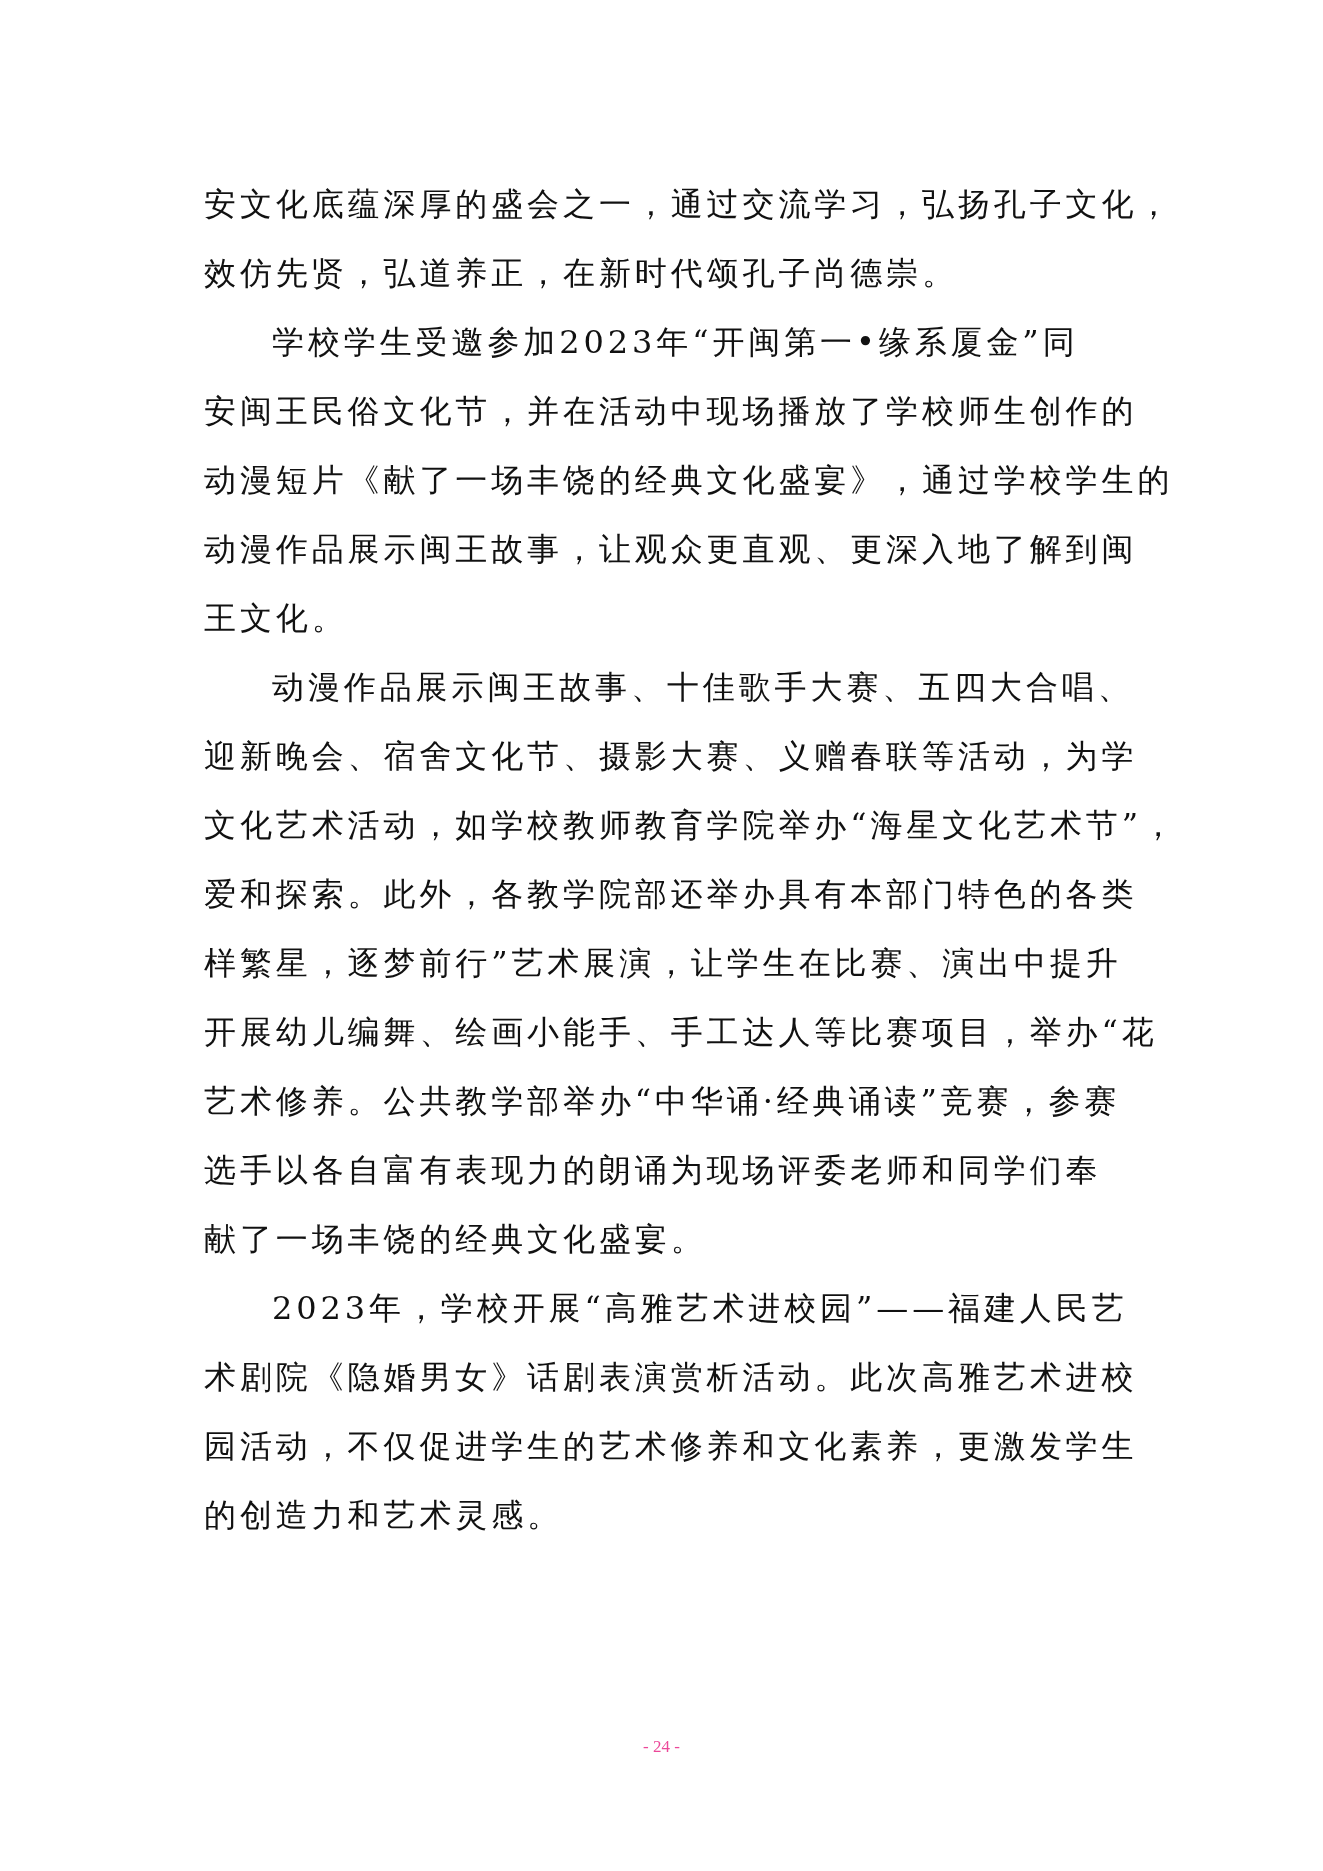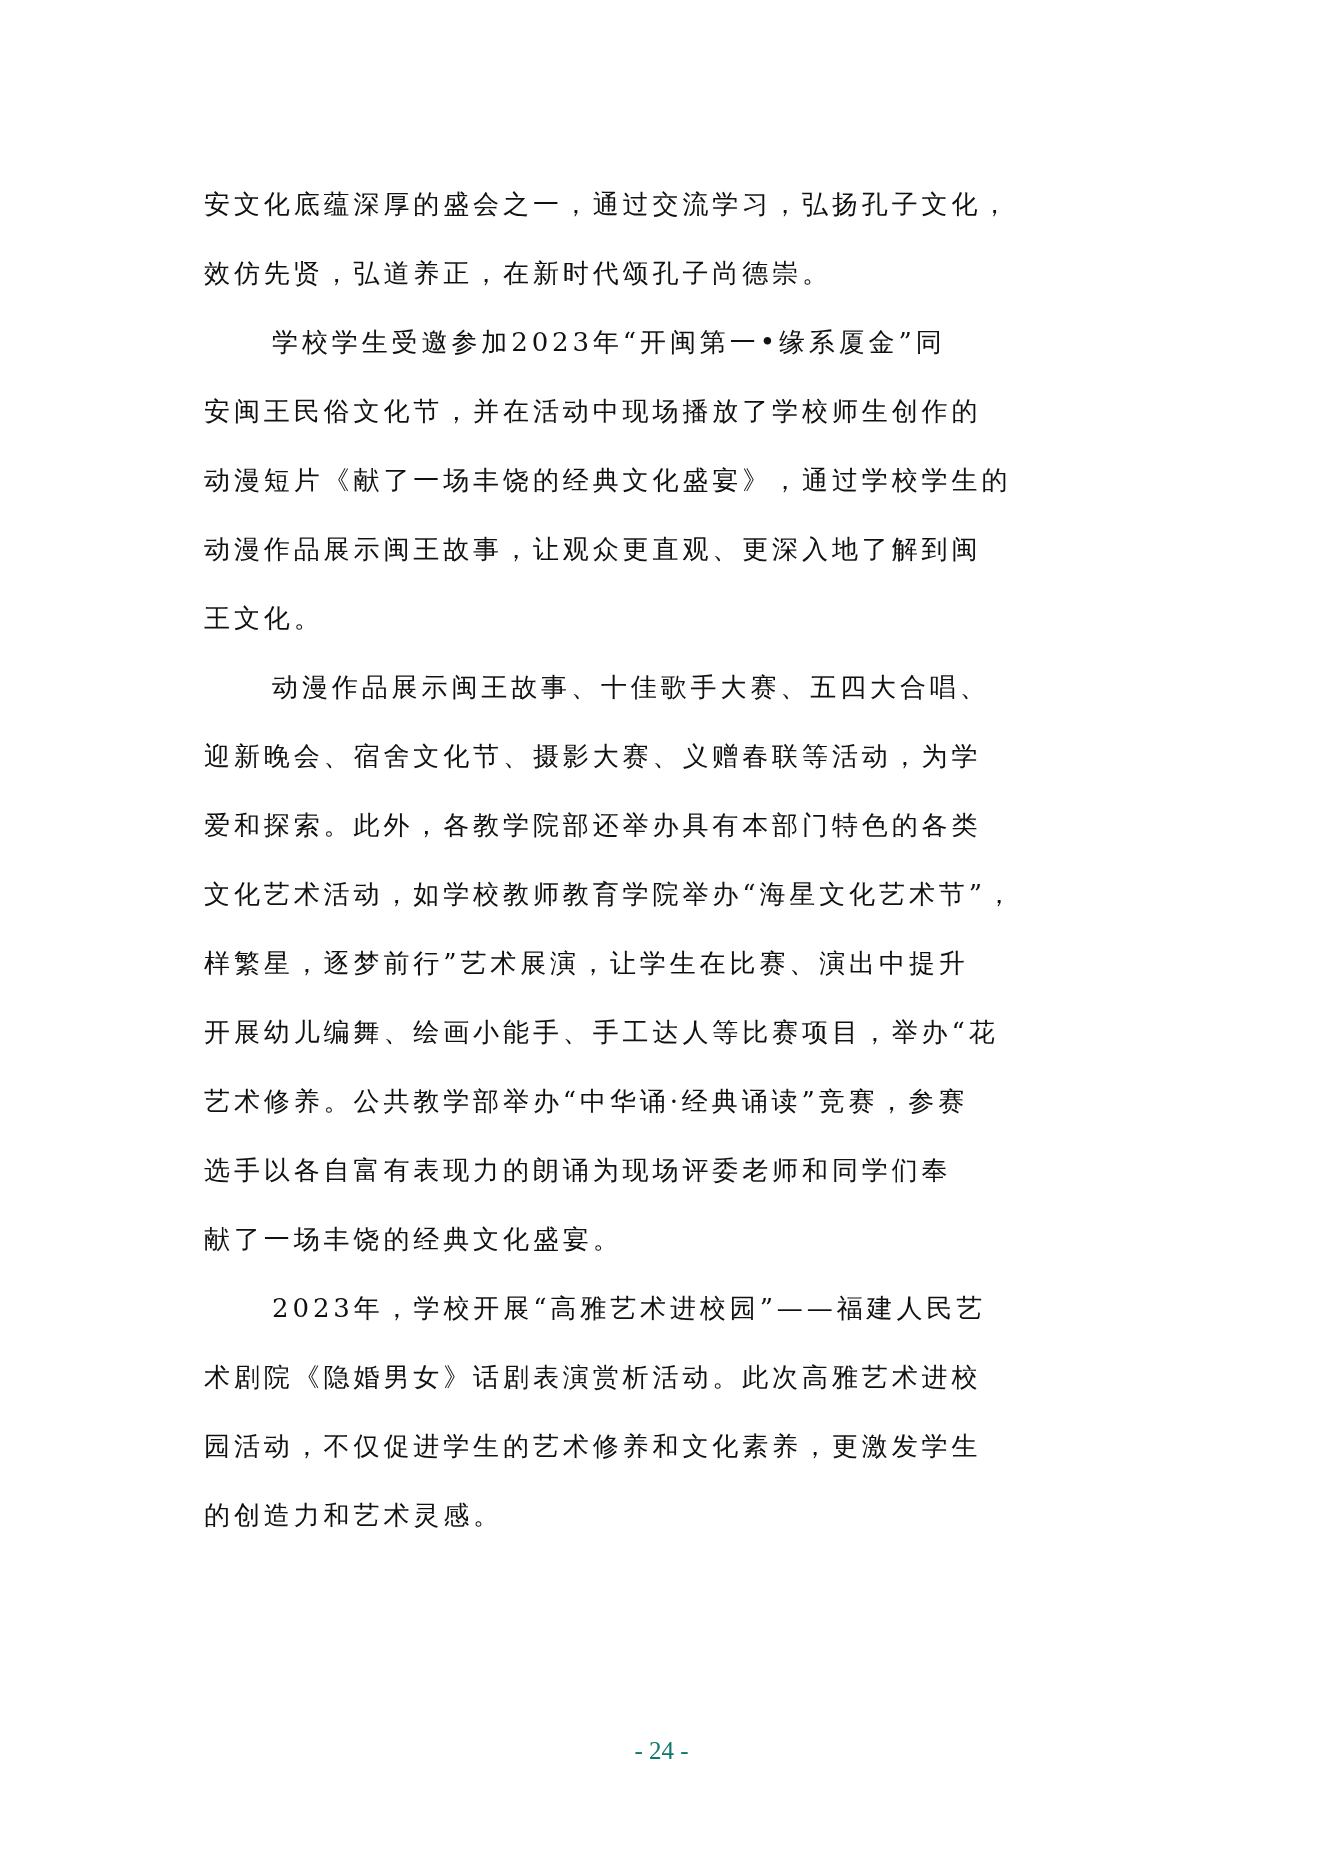--- a/index.html
+++ b/index.html
@@ -24,54 +24,54 @@
     }
     .body-text {
       position: absolute;
       left: 204px;
       top: 170px;
       width: 925px;
     }
     .line {
       height: 69px;
       line-height: 69px;
-      font-size: 26px;
+      font-size: 32px;
       letter-spacing: 3.9px;
       white-space: nowrap;
     }
     .indent {
       padding-left: 68px;
     }
     .page-number {
       position: absolute;
       left: 0;
       width: 1323px;
       top: 1737px;
       text-align: center;
       font-family: "Liberation Serif", "DejaVu Serif", serif;
-      font-size: 25px;
-      color: #0f766e;
+      font-size: 17px;
+      color: #ec4899;
     }
   </style>
 </head>
 <body>
 
 <div class="page">
   <div class="body-text">
     <div class="line">安文化底蕴深厚的盛会之一，通过交流学习，弘扬孔子文化，</div>
     <div class="line">效仿先贤，弘道养正，在新时代颂孔子尚德崇。</div>
     <div class="line indent">学校学生受邀参加2023年“开闽第一•缘系厦金”同</div>
     <div class="line">安闽王民俗文化节，并在活动中现场播放了学校师生创作的</div>
     <div class="line">动漫短片《献了一场丰饶的经典文化盛宴》，通过学校学生的</div>
     <div class="line">动漫作品展示闽王故事，让观众更直观、更深入地了解到闽</div>
     <div class="line">王文化。</div>
     <div class="line indent">动漫作品展示闽王故事、十佳歌手大赛、五四大合唱、</div>
     <div class="line">迎新晚会、宿舍文化节、摄影大赛、义赠春联等活动，为学</div>
+    <div class="line">文化艺术活动，如学校教师教育学院举办“海星文化艺术节”，</div>
     <div class="line">爱和探索。此外，各教学院部还举办具有本部门特色的各类</div>
-    <div class="line">文化艺术活动，如学校教师教育学院举办“海星文化艺术节”，</div>
     <div class="line">样繁星，逐梦前行”艺术展演，让学生在比赛、演出中提升</div>
     <div class="line">开展幼儿编舞、绘画小能手、手工达人等比赛项目，举办“花</div>
     <div class="line">艺术修养。公共教学部举办“中华诵·经典诵读”竞赛，参赛</div>
     <div class="line">选手以各自富有表现力的朗诵为现场评委老师和同学们奉</div>
     <div class="line">献了一场丰饶的经典文化盛宴。</div>
     <div class="line indent">2023年，学校开展“高雅艺术进校园”——福建人民艺</div>
     <div class="line">术剧院《隐婚男女》话剧表演赏析活动。此次高雅艺术进校</div>
     <div class="line">园活动，不仅促进学生的艺术修养和文化素养，更激发学生</div>
     <div class="line">的创造力和艺术灵感。</div>
   </div>

